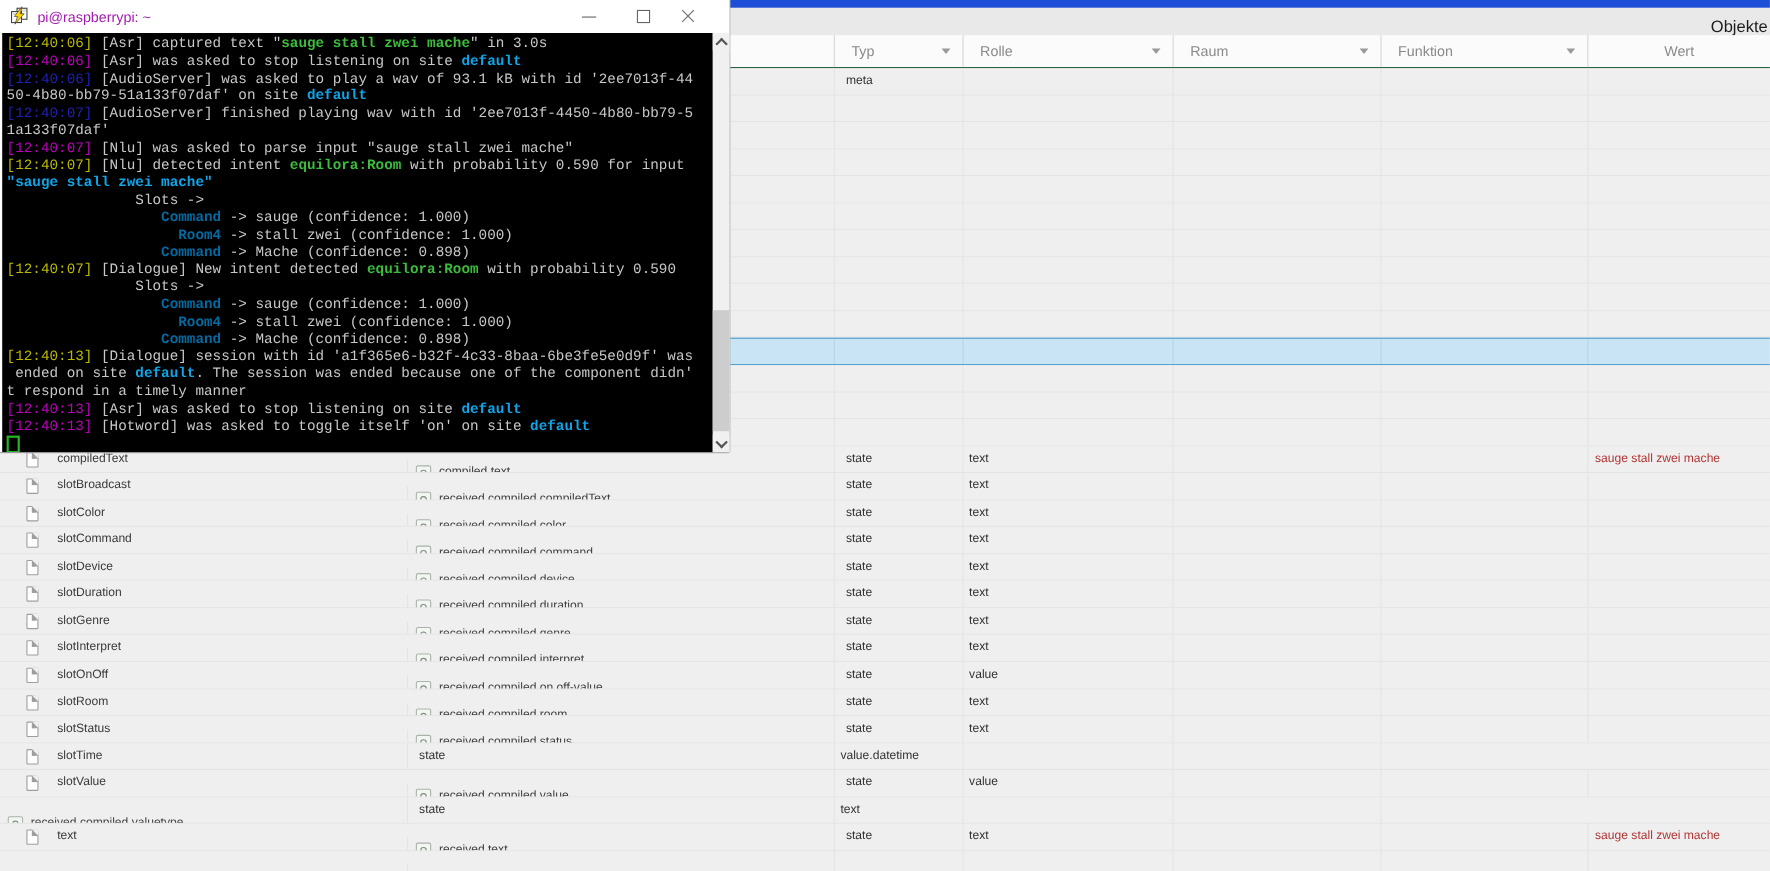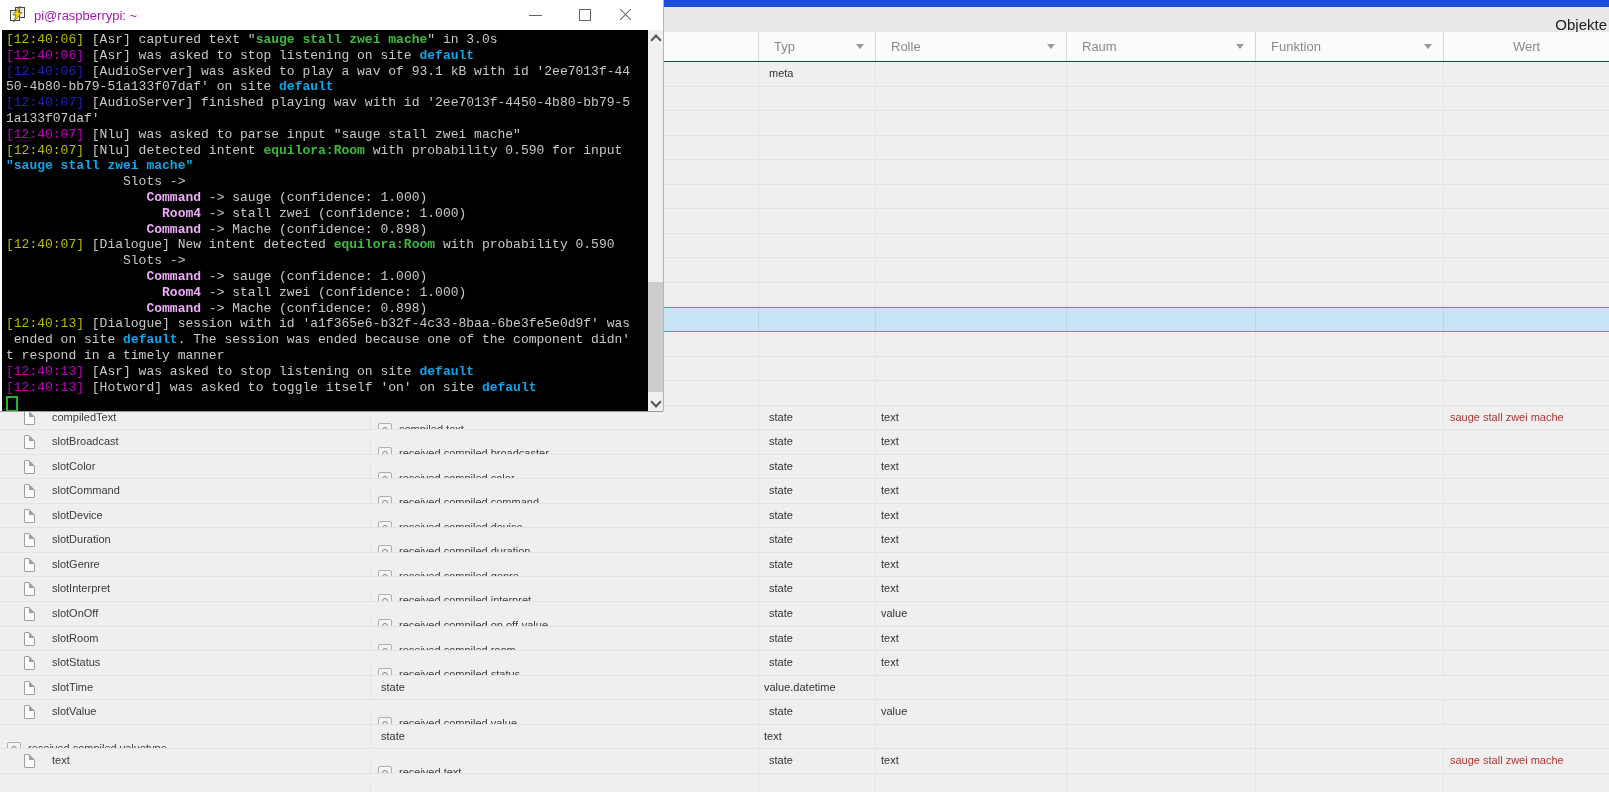--- a/index.html
+++ b/index.html
@@ -99,21 +99,21 @@
     font-family:"Liberation Mono","DejaVu Sans Mono",monospace;
     font-size:13px;line-height:15.8px;white-space:pre;
   }
   .tline{height:15.8px;}
   .c-fg{color:#c8c8c8;}
   .c-y{color:#b9b900;}
   .c-m{color:#bb00bb;}
   .c-b{color:#2020b0;}
   .c-w{color:#0ea5e9;font-weight:bold;text-align:right;}
   .c-g{color:#3cbc3c;font-weight:bold;}
-  .c-bl{color:#f0abfc;font-weight:bold;}
+  .c-bl{color:#0369a1;font-weight:bold;}
   .term-cursor{
     position:absolute;left:4px;top:366px;width:8px;height:12px;
     border:2px solid #25b525;background:transparent;
   }
 
   .term-scrollbar{
     position:absolute;left:648px;top:30px;width:15px;height:381px;background:#f0f0f0;
   }
   .scroll-btn{position:absolute;left:0;width:15px;height:16px;background:#f0f0f0;}
   .scroll-up{top:0;} .scroll-down{bottom:0;}
@@ -269,21 +269,21 @@
         <div class="tcell cell-name"><i class="doc-icon"></i><span>compiledText</span></div>
         <div class="tcell cell-desc"><i class="state-icon"></i><span>compiled text</span></div>
         <div class="tcell cell-typ"><span>state</span></div>
         <div class="tcell cell-rolle"><span>text</span></div>
         <div class="tcell cell-raum"></div>
         <div class="tcell cell-funk"></div>
         <div class="tcell cell-wert"><span>sauge stall zwei mache</span></div>
       </div>
       <div class="trow grid7">
         <div class="tcell cell-name"><i class="doc-icon"></i><span>slotBroadcast</span></div>
-        <div class="tcell cell-desc"><i class="state-icon"></i><span>received compiled broadcaster</span></div>
+        <div class="tcell cell-desc"><i class="state-icon"></i><span>received compiled compiledText</span></div>
         <div class="tcell cell-typ"><span>state</span></div>
         <div class="tcell cell-rolle"><span>text</span></div>
         <div class="tcell cell-raum"></div>
         <div class="tcell cell-funk"></div>
         <div class="tcell cell-wert"></div>
       </div>
       <div class="trow grid7">
         <div class="tcell cell-name"><i class="doc-icon"></i><span>slotColor</span></div>
         <div class="tcell cell-desc"><i class="state-icon"></i><span>received compiled color</span></div>
         <div class="tcell cell-typ"><span>state</span></div>

